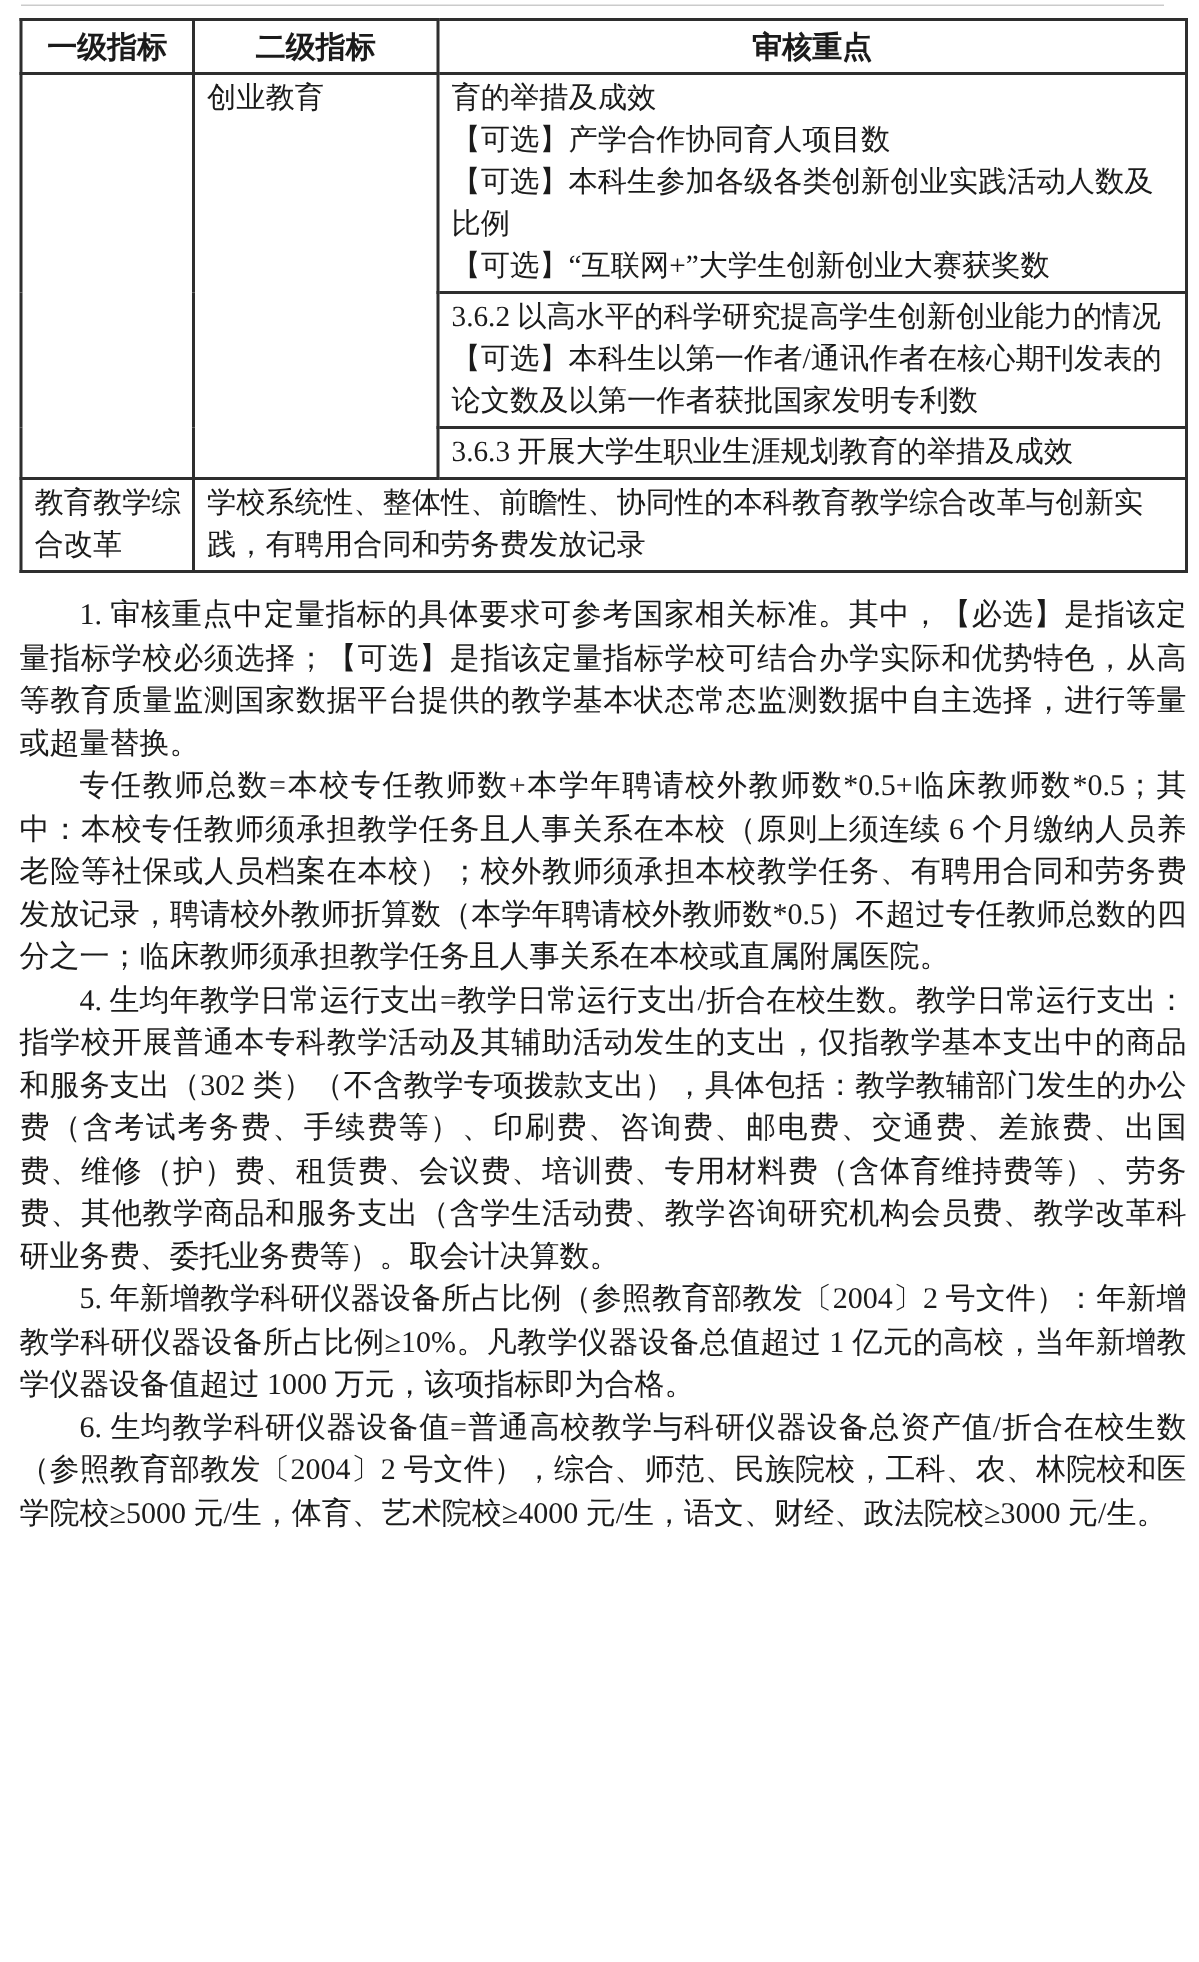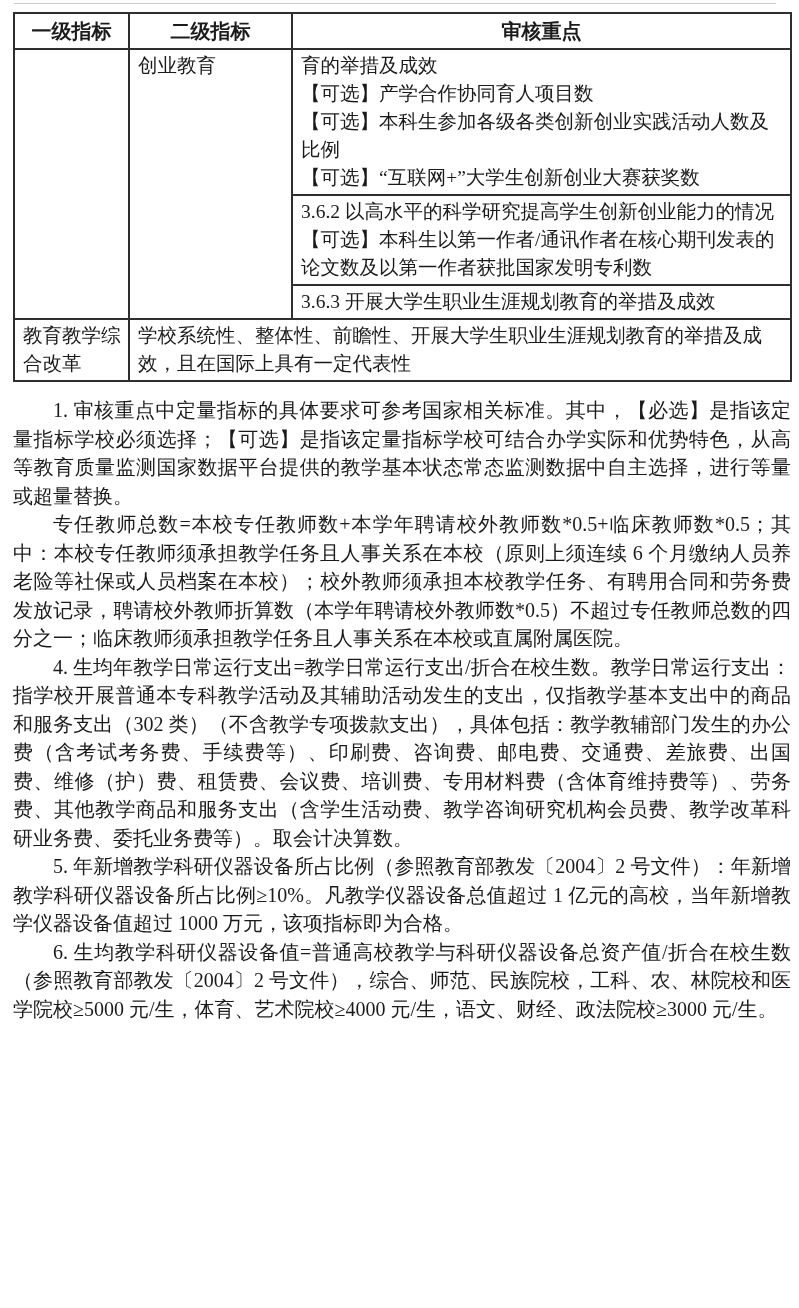--- a/index.html
+++ b/index.html
@@ -96,21 +96,21 @@
     </tr>
     <tr>
       <td class="prewrap h-b">3.6.2 以高水平的科学研究提高学生创新创业能力的情况
 【可选】本科生以第一作者/通讯作者在核心期刊发表的论文数及以第一作者获批国家发明专利数</td>
     </tr>
     <tr>
       <td class="prewrap h-c">3.6.3 开展大学生职业生涯规划教育的举措及成效</td>
     </tr>
     <tr>
       <td class="cell-l1 h-d">教育教学综合改革</td>
-      <td colspan="2">学校系统性、整体性、前瞻性、开展大学生职业生涯规划教育的举措及成效，且在国际上具有一定代表性</td>
+      <td colspan="2">学校系统性、整体性、前瞻性、协同性的本科教育教学综合改革与创新实践，有聘用合同和劳务费发放记录</td>
     </tr>
   </tbody>
     </table>
 
   <div class="notes">
     <p>1. 审核重点中定量指标的具体要求可参考国家相关标准。其中，【必选】是指该定量指标学校必须选择；【可选】是指该定量指标学校可结合办学实际和优势特色，从高等教育质量监测国家数据平台提供的教学基本状态常态监测数据中自主选择，进行等量或超量替换。</p>
     <p>专任教师总数=本校专任教师数+本学年聘请校外教师数*0.5+临床教师数*0.5；其中：本校专任教师须承担教学任务且人事关系在本校（原则上须连续 6 个月缴纳人员养老险等社保或人员档案在本校）；校外教师须承担本校教学任务、有聘用合同和劳务费发放记录，聘请校外教师折算数（本学年聘请校外教师数*0.5）不超过专任教师总数的四分之一；临床教师须承担教学任务且人事关系在本校或直属附属医院。</p>
     <p>4. 生均年教学日常运行支出=教学日常运行支出/折合在校生数。教学日常运行支出：指学校开展普通本专科教学活动及其辅助活动发生的支出，仅指教学基本支出中的商品和服务支出（302 类）（不含教学专项拨款支出），具体包括：教学教辅部门发生的办公费（含考试考务费、手续费等）、印刷费、咨询费、邮电费、交通费、差旅费、出国费、维修（护）费、租赁费、会议费、培训费、专用材料费（含体育维持费等）、劳务费、其他教学商品和服务支出（含学生活动费、教学咨询研究机构会员费、教学改革科研业务费、委托业务费等）。取会计决算数。</p>
     <p>5. 年新增教学科研仪器设备所占比例（参照教育部教发〔2004〕2 号文件）：年新增教学科研仪器设备所占比例≥10%。凡教学仪器设备总值超过 1 亿元的高校，当年新增教学仪器设备值超过 1000 万元，该项指标即为合格。</p>
     <p>6. 生均教学科研仪器设备值=普通高校教学与科研仪器设备总资产值/折合在校生数（参照教育部教发〔2004〕2 号文件），综合、师范、民族院校，工科、农、林院校和医学院校≥5000 元/生，体育、艺术院校≥4000 元/生，语文、财经、政法院校≥3000 元/生。</p>

